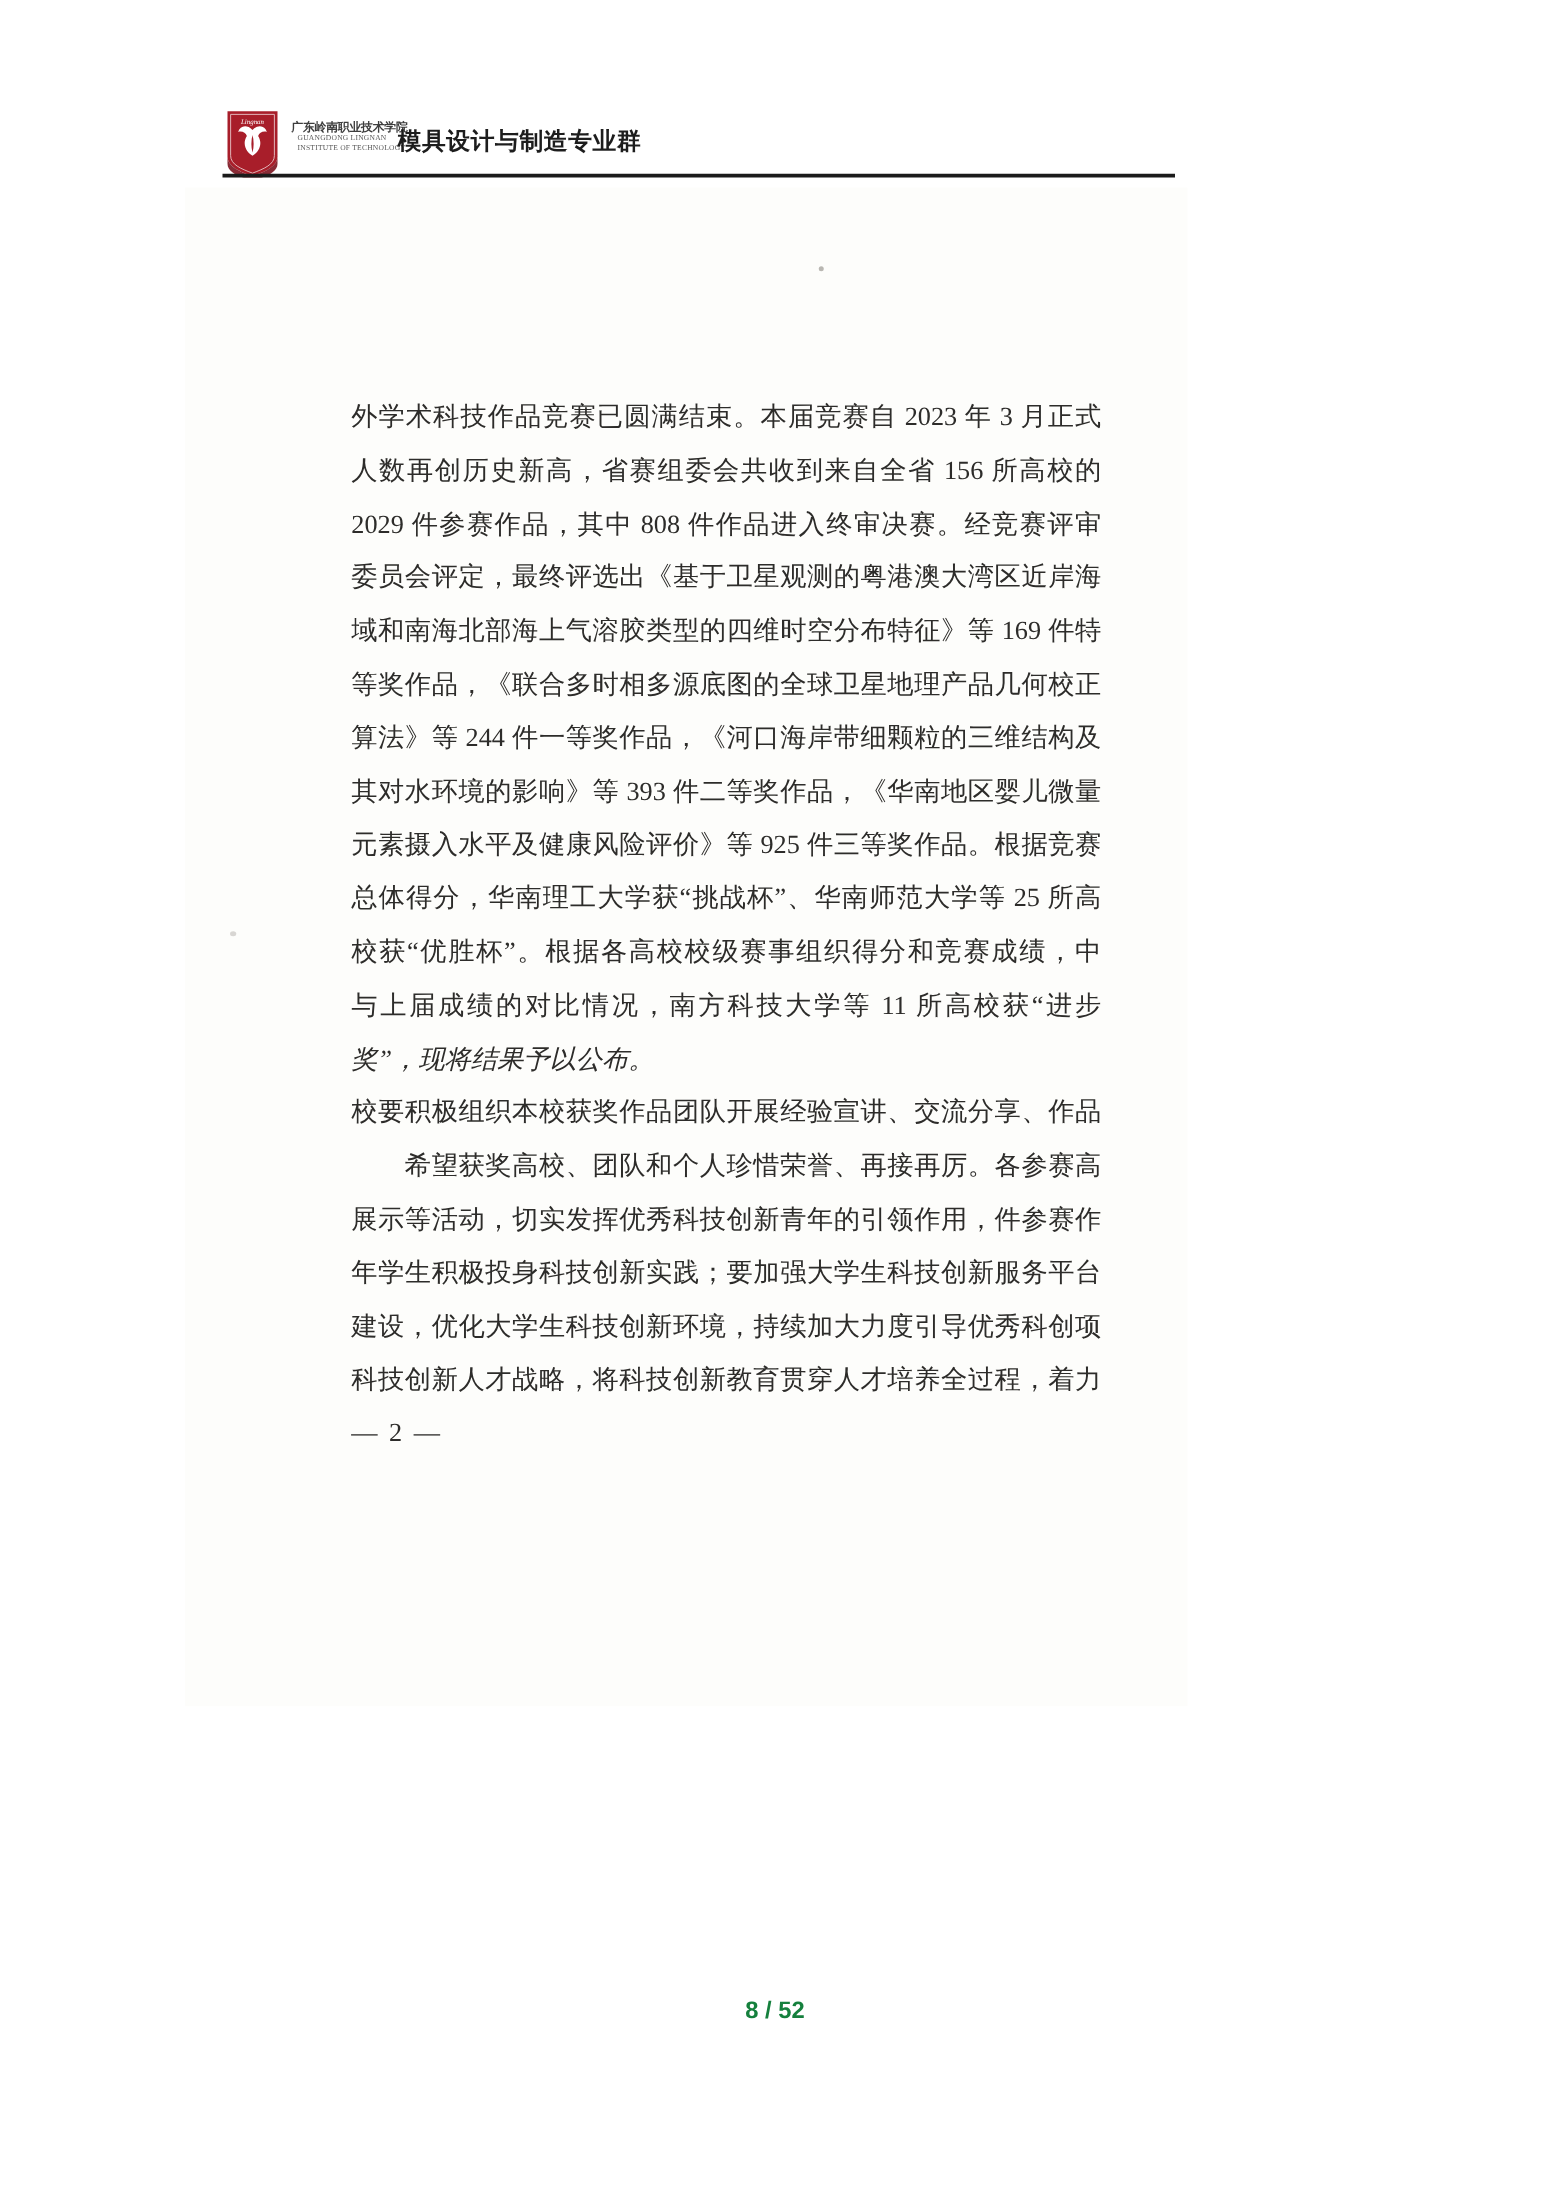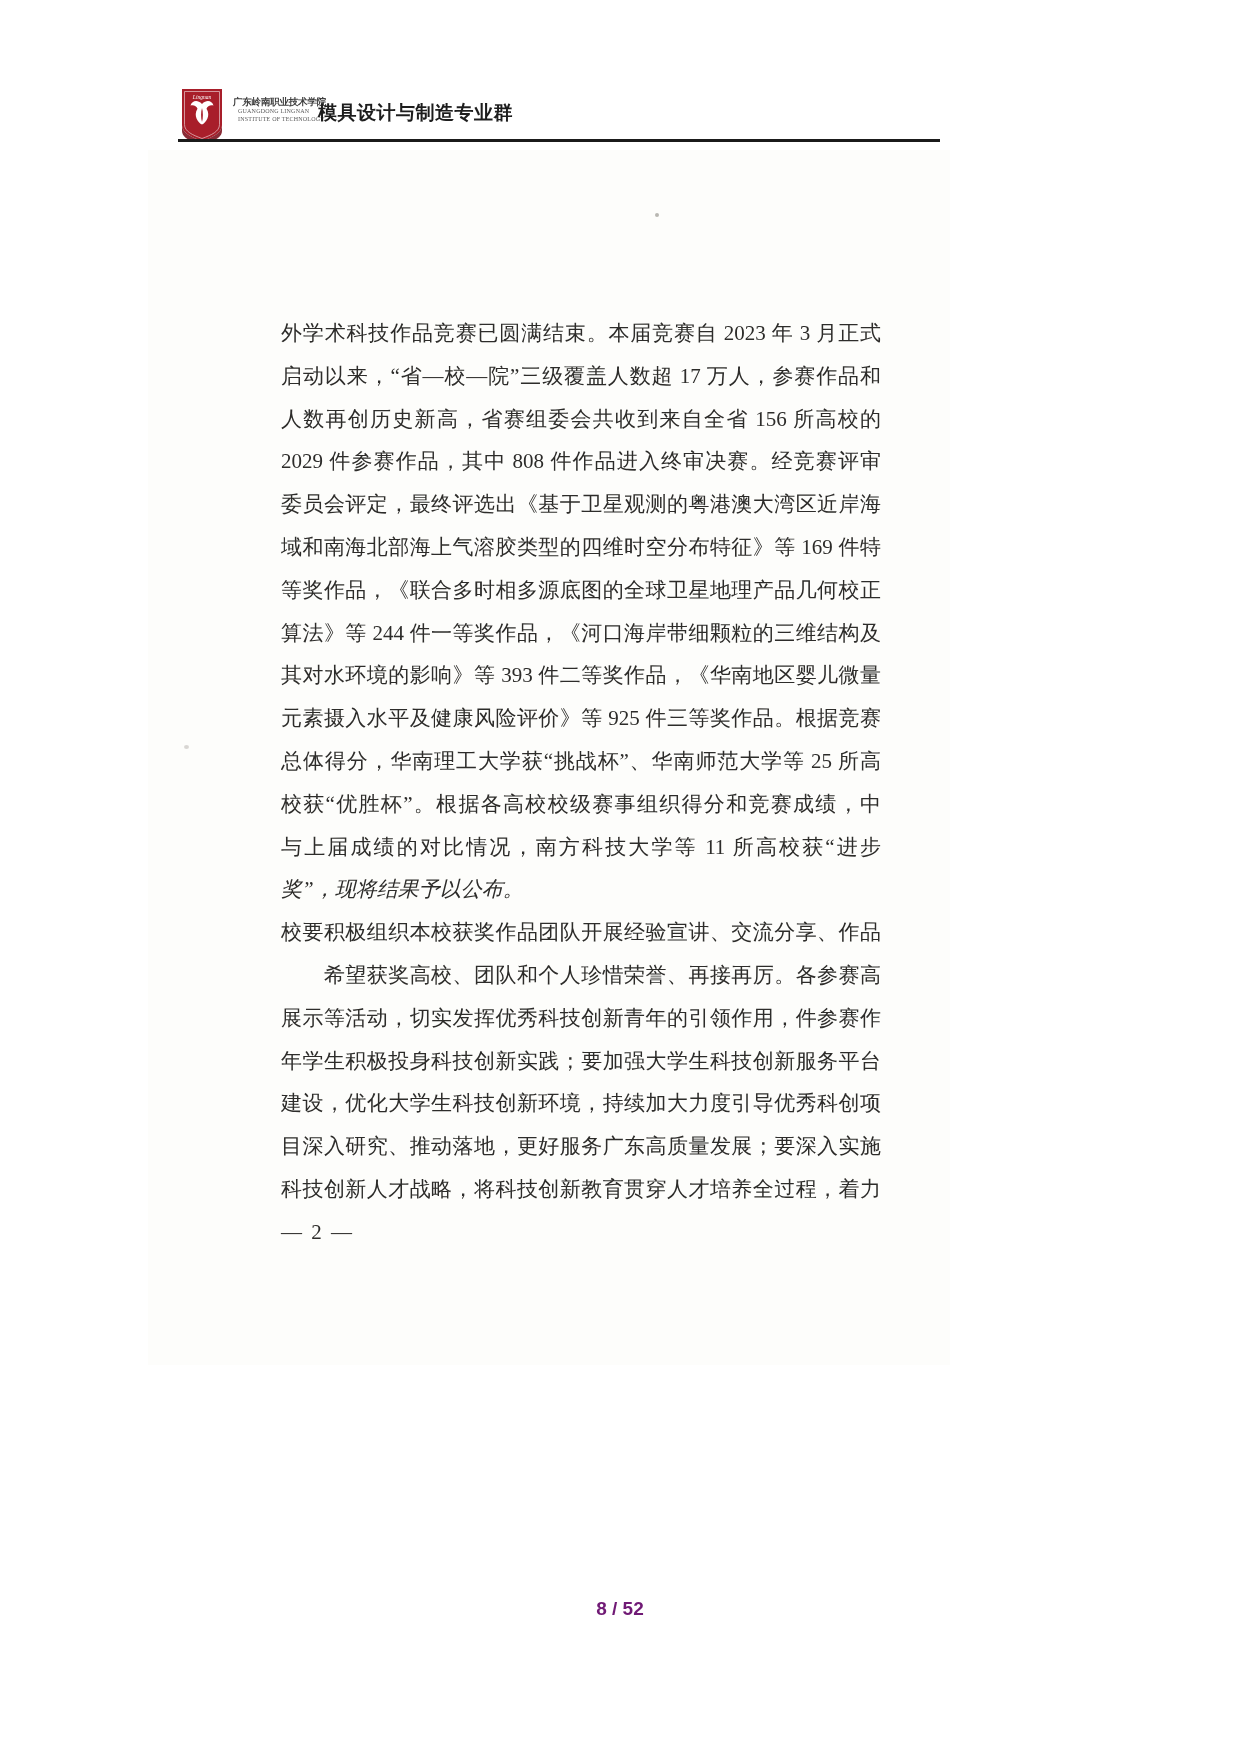--- a/index.html
+++ b/index.html
@@ -50,21 +50,21 @@
   .line.last{text-align-last:left;font-style:italic;}
   .scan-page-num{
     font-size:21px;line-height:42.8px;height:42.8px;
     letter-spacing:2px;color:#2d2c2a;
   }
 
   
   .viewer-footer{
     position:absolute;left:0;top:1598px;width:1240px;text-align:center;
     font-family:"Liberation Sans","DejaVu Sans",sans-serif;
-    font-size:19px;font-weight:600;color:#701a75;
+    font-size:19px;font-weight:600;color:#15803d;
   }
 </style>
 </head>
 <body>
 
 <div class="scan-bg"></div>
 <div class="speck s1"></div>
 <div class="speck s2"></div>
 
 <div class="logo">
@@ -80,36 +80,34 @@
 <div class="school-cn">广东岭南职业技术学院</div>
 <div class="school-en">
   <div>GUANGDONG LINGNAN</div>
   <div>INSTITUTE OF TECHNOLOGY</div>
 </div>
 <div class="program-title">模具设计与制造专业群</div>
 <div class="header-line"></div>
 
 <div class="doc-lines">
     <div class="line">外学术科技作品竞赛已圆满结束。本届竞赛自 2023 年 3 月正式</div>
-    <div class="line">启动以来，“省—校—院”三级覆盖人数超 17 万人，参赛作品和</div>
     <div class="line">人数再创历史新高，省赛组委会共收到来自全省 156 所高校的</div>
     <div class="line">2029 件参赛作品，其中 808 件作品进入终审决赛。经竞赛评审</div>
     <div class="line">委员会评定，最终评选出《基于卫星观测的粤港澳大湾区近岸海</div>
     <div class="line">域和南海北部海上气溶胶类型的四维时空分布特征》等 169 件特</div>
     <div class="line">等奖作品，《联合多时相多源底图的全球卫星地理产品几何校正</div>
     <div class="line">算法》等 244 件一等奖作品，《河口海岸带细颗粒的三维结构及</div>
     <div class="line">其对水环境的影响》等 393 件二等奖作品，《华南地区婴儿微量</div>
     <div class="line">元素摄入水平及健康风险评价》等 925 件三等奖作品。根据竞赛</div>
     <div class="line">总体得分，华南理工大学获“挑战杯”、华南师范大学等 25 所高</div>
     <div class="line">校获“优胜杯”。根据各高校校级赛事组织得分和竞赛成绩，中</div>
     <div class="line">与上届成绩的对比情况，南方科技大学等 11 所高校获“进步</div>
     <div class="line last">奖”，现将结果予以公布。</div>
     <div class="line">校要积极组织本校获奖作品团队开展经验宣讲、交流分享、作品</div>
     <div class="line">　　希望获奖高校、团队和个人珍惜荣誉、再接再厉。各参赛高</div>
     <div class="line">展示等活动，切实发挥优秀科技创新青年的引领作用，件参赛作品</div>
     <div class="line">年学生积极投身科技创新实践；要加强大学生科技创新服务平台</div>
     <div class="line">建设，优化大学生科技创新环境，持续加大力度引导优秀科创项</div>
-    <div class="line">目深入研究、推动落地，更好服务广东高质量发展；要深入实施</div>
     <div class="line">科技创新人才战略，将科技创新教育贯穿人才培养全过程，着力</div>
     <div class="scan-page-num">— 2 —</div>
   </div>
 
 <div class="viewer-footer">8 / 52</div>
 
 </body></html>

